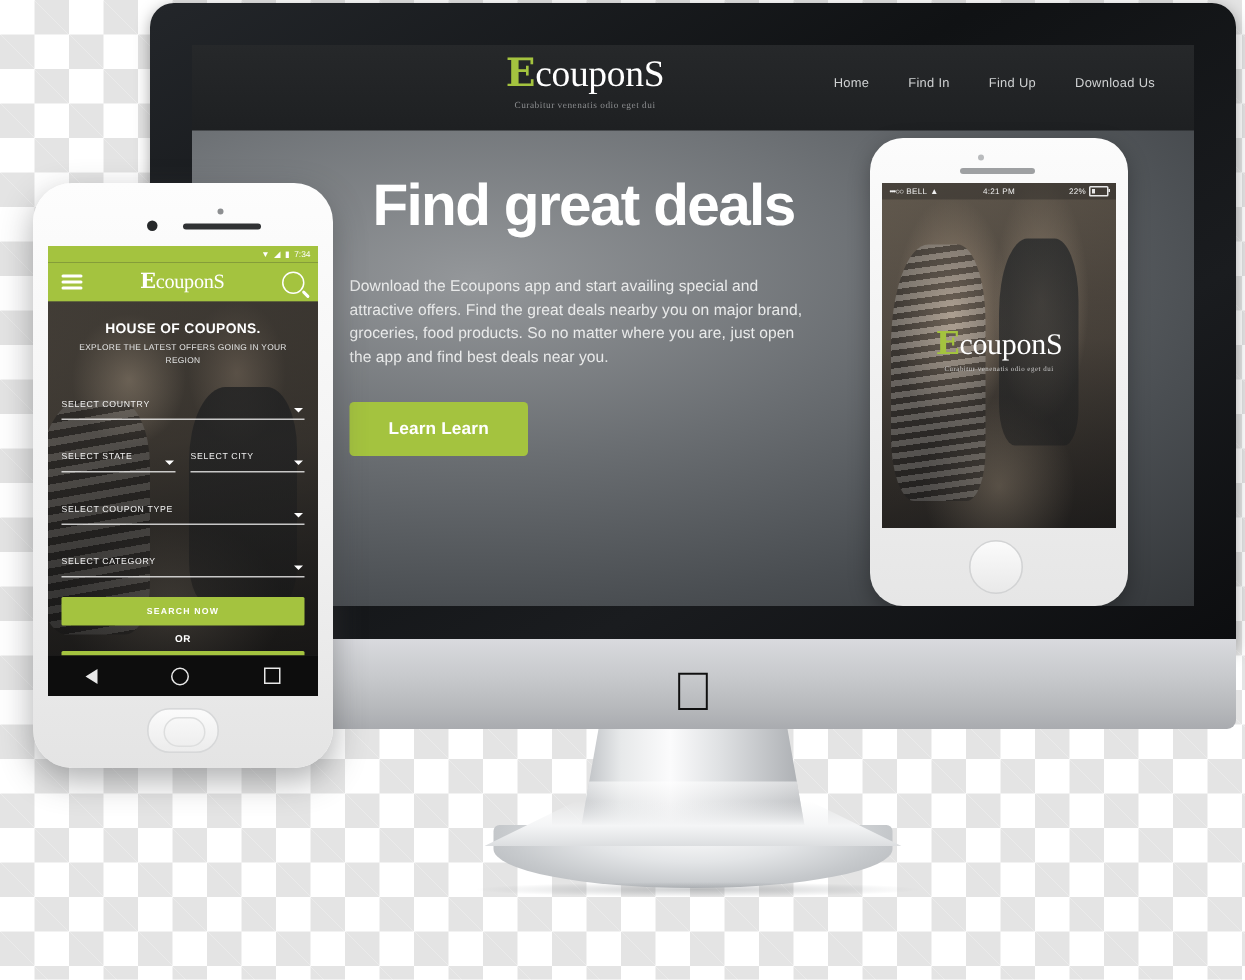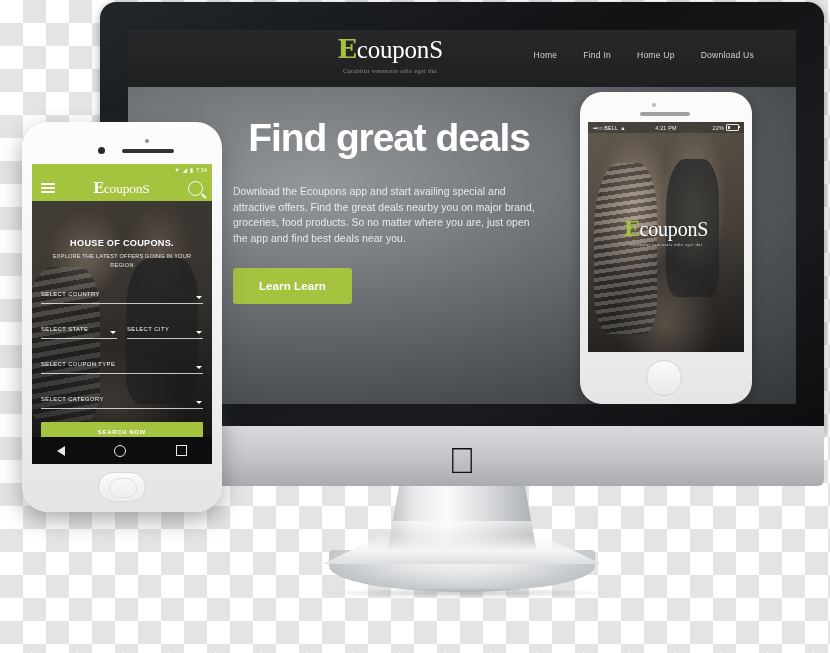--- a/index.html
+++ b/index.html
@@ -76,21 +76,21 @@
   .logo-wrap{position:absolute;left:172px;top:6px;text-align:center;width:180px;}
   .logo-text{
     font-family:"Liberation Serif",serif;color:#ffffff;font-size:25px;
     letter-spacing:-.2px;line-height:1;white-space:nowrap;
   }
   .logo-e{color:#a4c33f;font-family:"DejaVu Serif",serif;font-size:26px;font-weight:700;}
   .logo-tag{
     margin-top:5px;color:#8d8f91;font-size:6.2px;letter-spacing:.35px;
     font-family:"Liberation Serif",serif;white-space:nowrap;
   }
-  .site-nav{position:absolute;right:42px;top:20px;display:flex;gap:26px;}
+  .site-nav{position:absolute;right:26px;top:20px;display:flex;gap:26px;}
   .site-nav a{
     color:#cfd1d2;font-size:8.6px;text-decoration:none;letter-spacing:.2px;
   }
   .hero-copy{position:absolute;left:105px;top:88px;width:312px;}
   .hero-h1{
     color:#ffffff;font-size:39px;line-height:40px;font-weight:700;
     letter-spacing:-1.1px;margin:0;text-align:center;
   }
   .hero-p{
     margin:26px 0 0 0;color:#e9eaea;font-size:10.4px;line-height:15.6px;
@@ -204,21 +204,21 @@
     content:"";position:absolute;left:-4%;top:28%;width:42%;height:66%;
     background:repeating-linear-gradient(-10deg,rgba(26,26,28,.72) 0 5px,rgba(240,240,240,.5) 5px 10px);
     opacity:.6;border-radius:38% 28% 22% 26%;
   }
   .an-photo:after{
     content:"";position:absolute;left:52%;top:24%;width:40%;height:62%;
     background:linear-gradient(180deg,rgba(48,50,52,.82),rgba(30,32,34,.5));
     border-radius:34% 28% 18% 20%;
   }
   .an-scrim{position:absolute;inset:0;background:linear-gradient(180deg,rgba(18,18,18,.62) 0%,rgba(18,18,18,.48) 40%,rgba(18,18,18,.66) 100%);}
-  .an-content{position:absolute;inset:0;padding:13px 9px 0 9px;box-sizing:border-box;margin-top:24px;}
+  .an-content{position:absolute;inset:0;padding:13px 9px 0 9px;box-sizing:border-box;}
   .an-title{
     color:#ffffff;font-size:9.2px;font-weight:700;text-align:center;letter-spacing:.25px;margin:0;
   }
   .an-sub{
     color:#e2e3e3;font-size:5.6px;text-align:center;letter-spacing:.2px;line-height:8.5px;
     margin:4px 6px 0 6px;
   }
   .an-form{margin-top:13px;}
   .an-field{
     position:relative;border-bottom:1px solid rgba(255,255,255,.75);
@@ -272,21 +272,21 @@
 
         <div class="site-topbar">
           <div class="logo-wrap">
             <div class="logo-text"><span class="logo-e">E</span><span>coupon</span><span>S</span></div>
             <div class="logo-tag">Curabitur venenatis odio eget dui</div>
           </div>
 
           <nav class="site-nav">
             <a href="#">Home</a>
             <a href="#">Find In</a>
-            <a href="#">Home Up</a>
+            <a href="#">Find Up</a>
             <a href="#">Download Us</a>
           </nav>
         </div>
 
         <div class="hero-copy">
           <h1 class="hero-h1">
             <span>Find great deals</span><br>
           </h1>
           <p class="hero-p">Download the Ecoupons app and start availing special and attractive offers. Find the great deals nearby you on major brand, groceries, food products. So no matter where you are, just open the app and find best deals near you.</p>
           <button class="hero-btn">Learn Learn</button>

